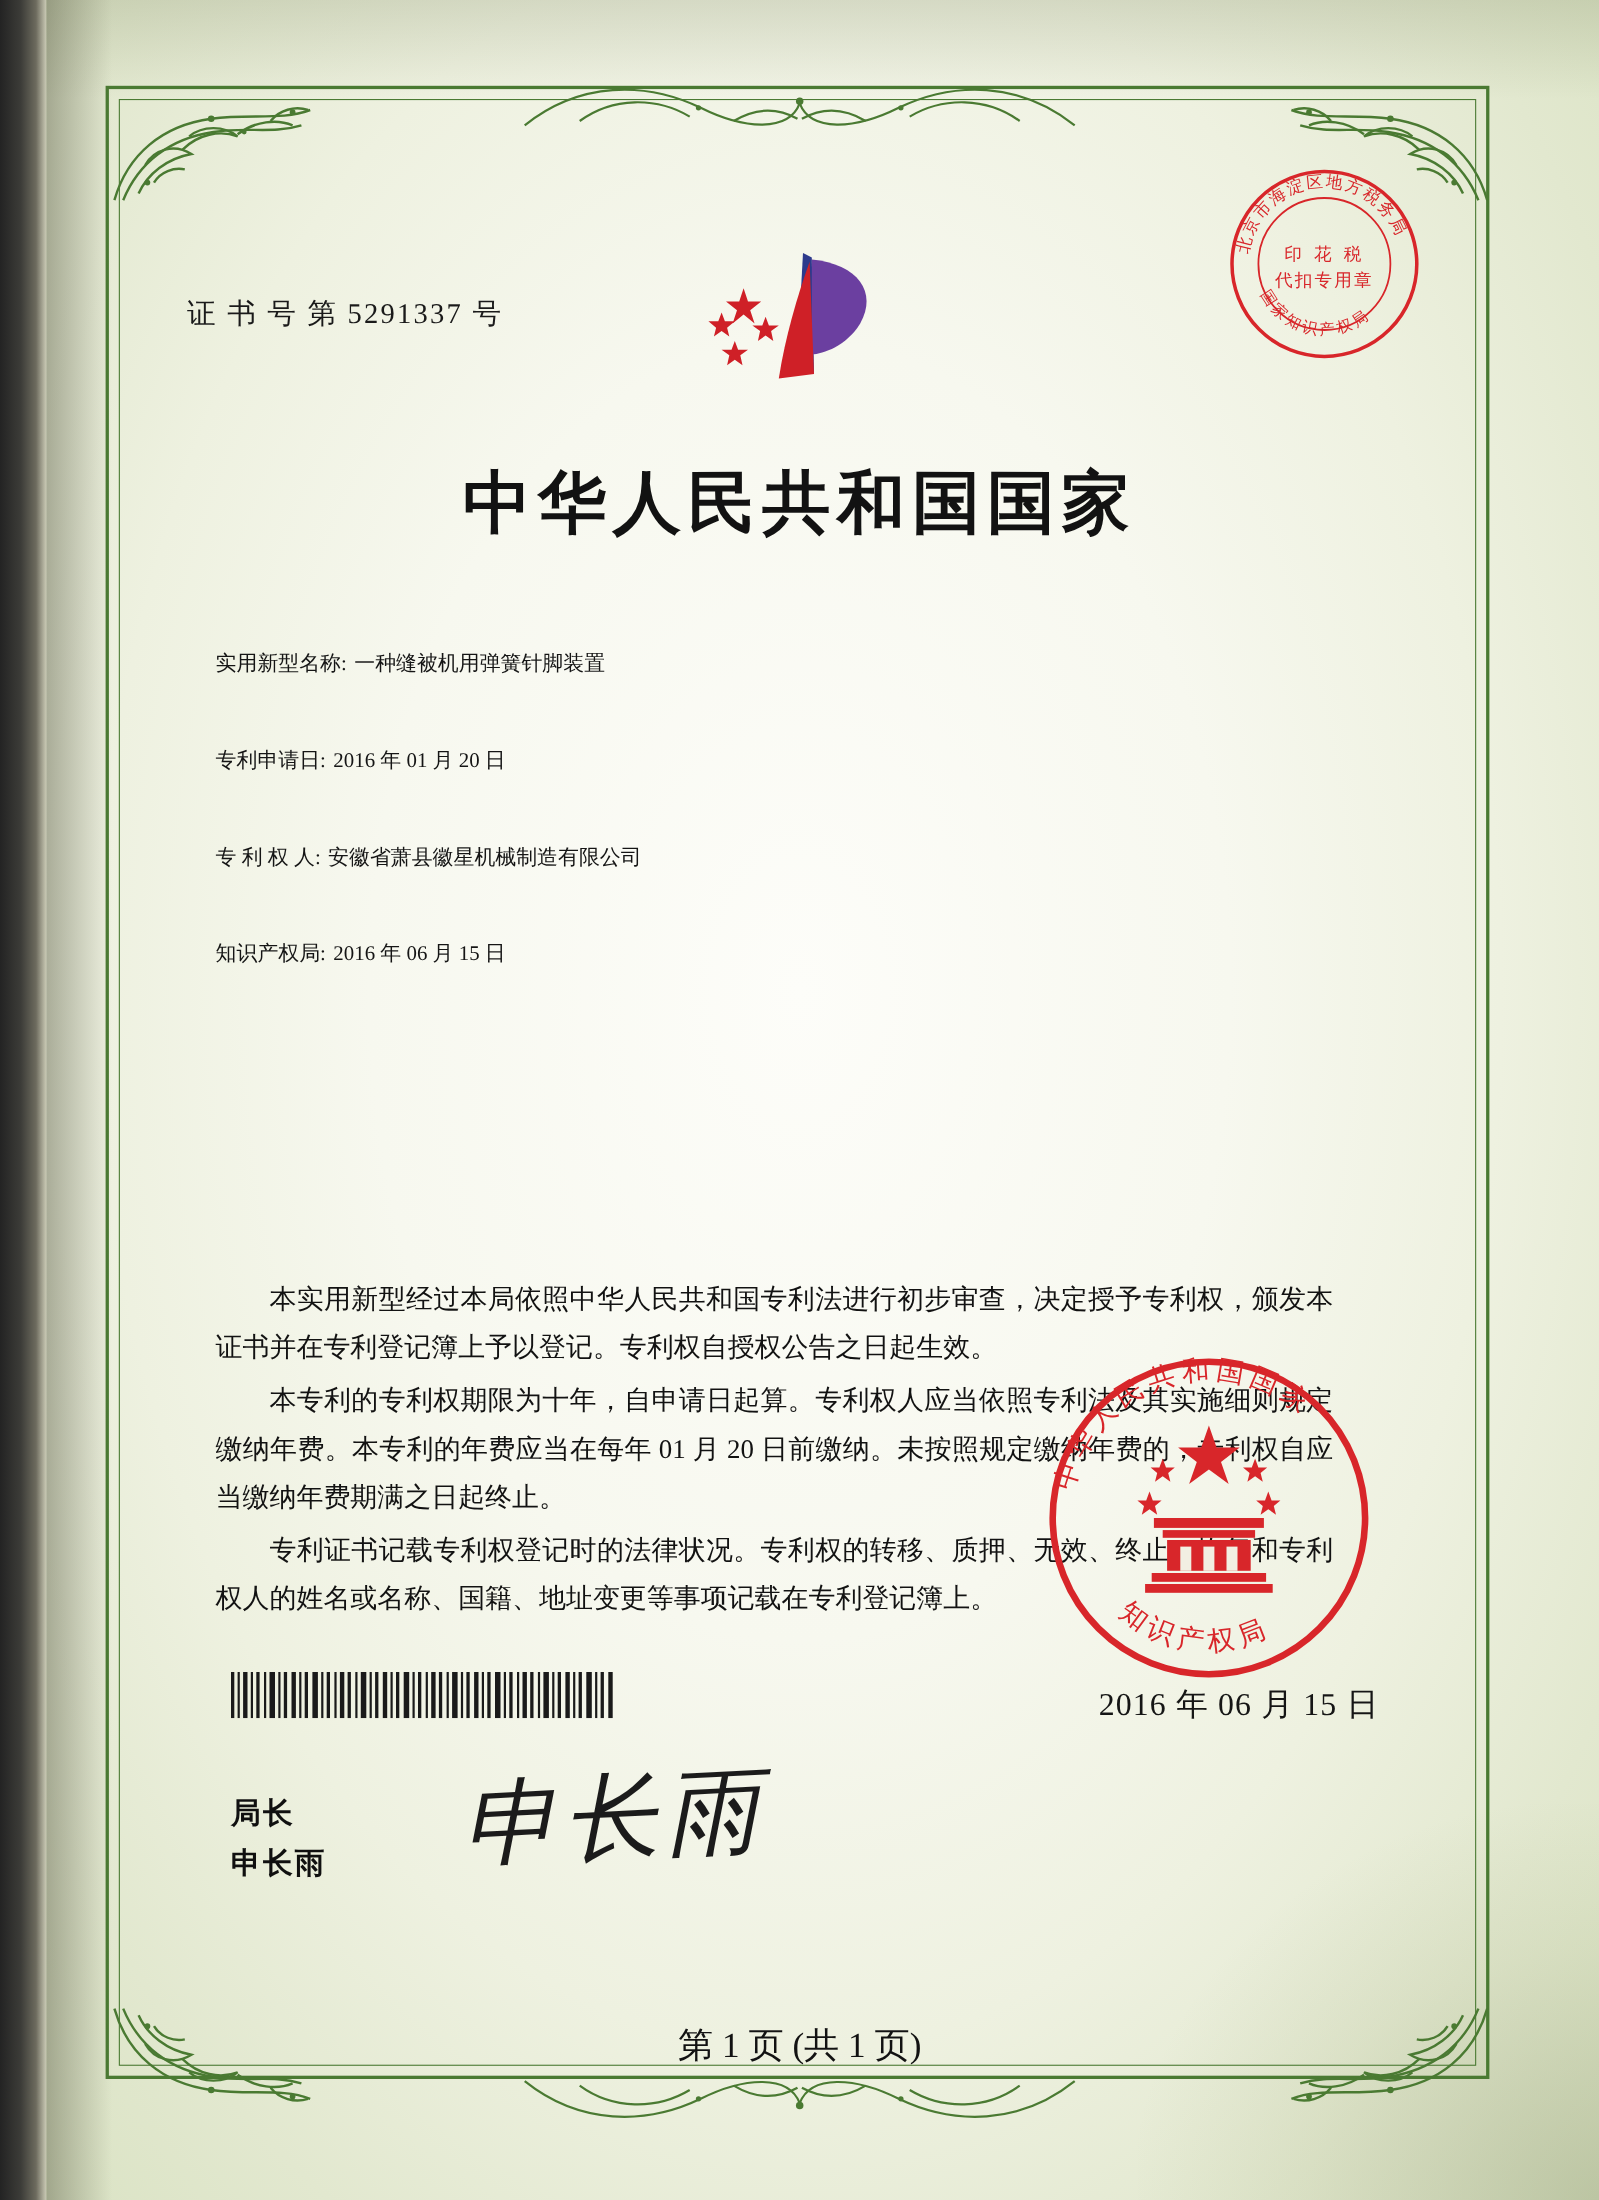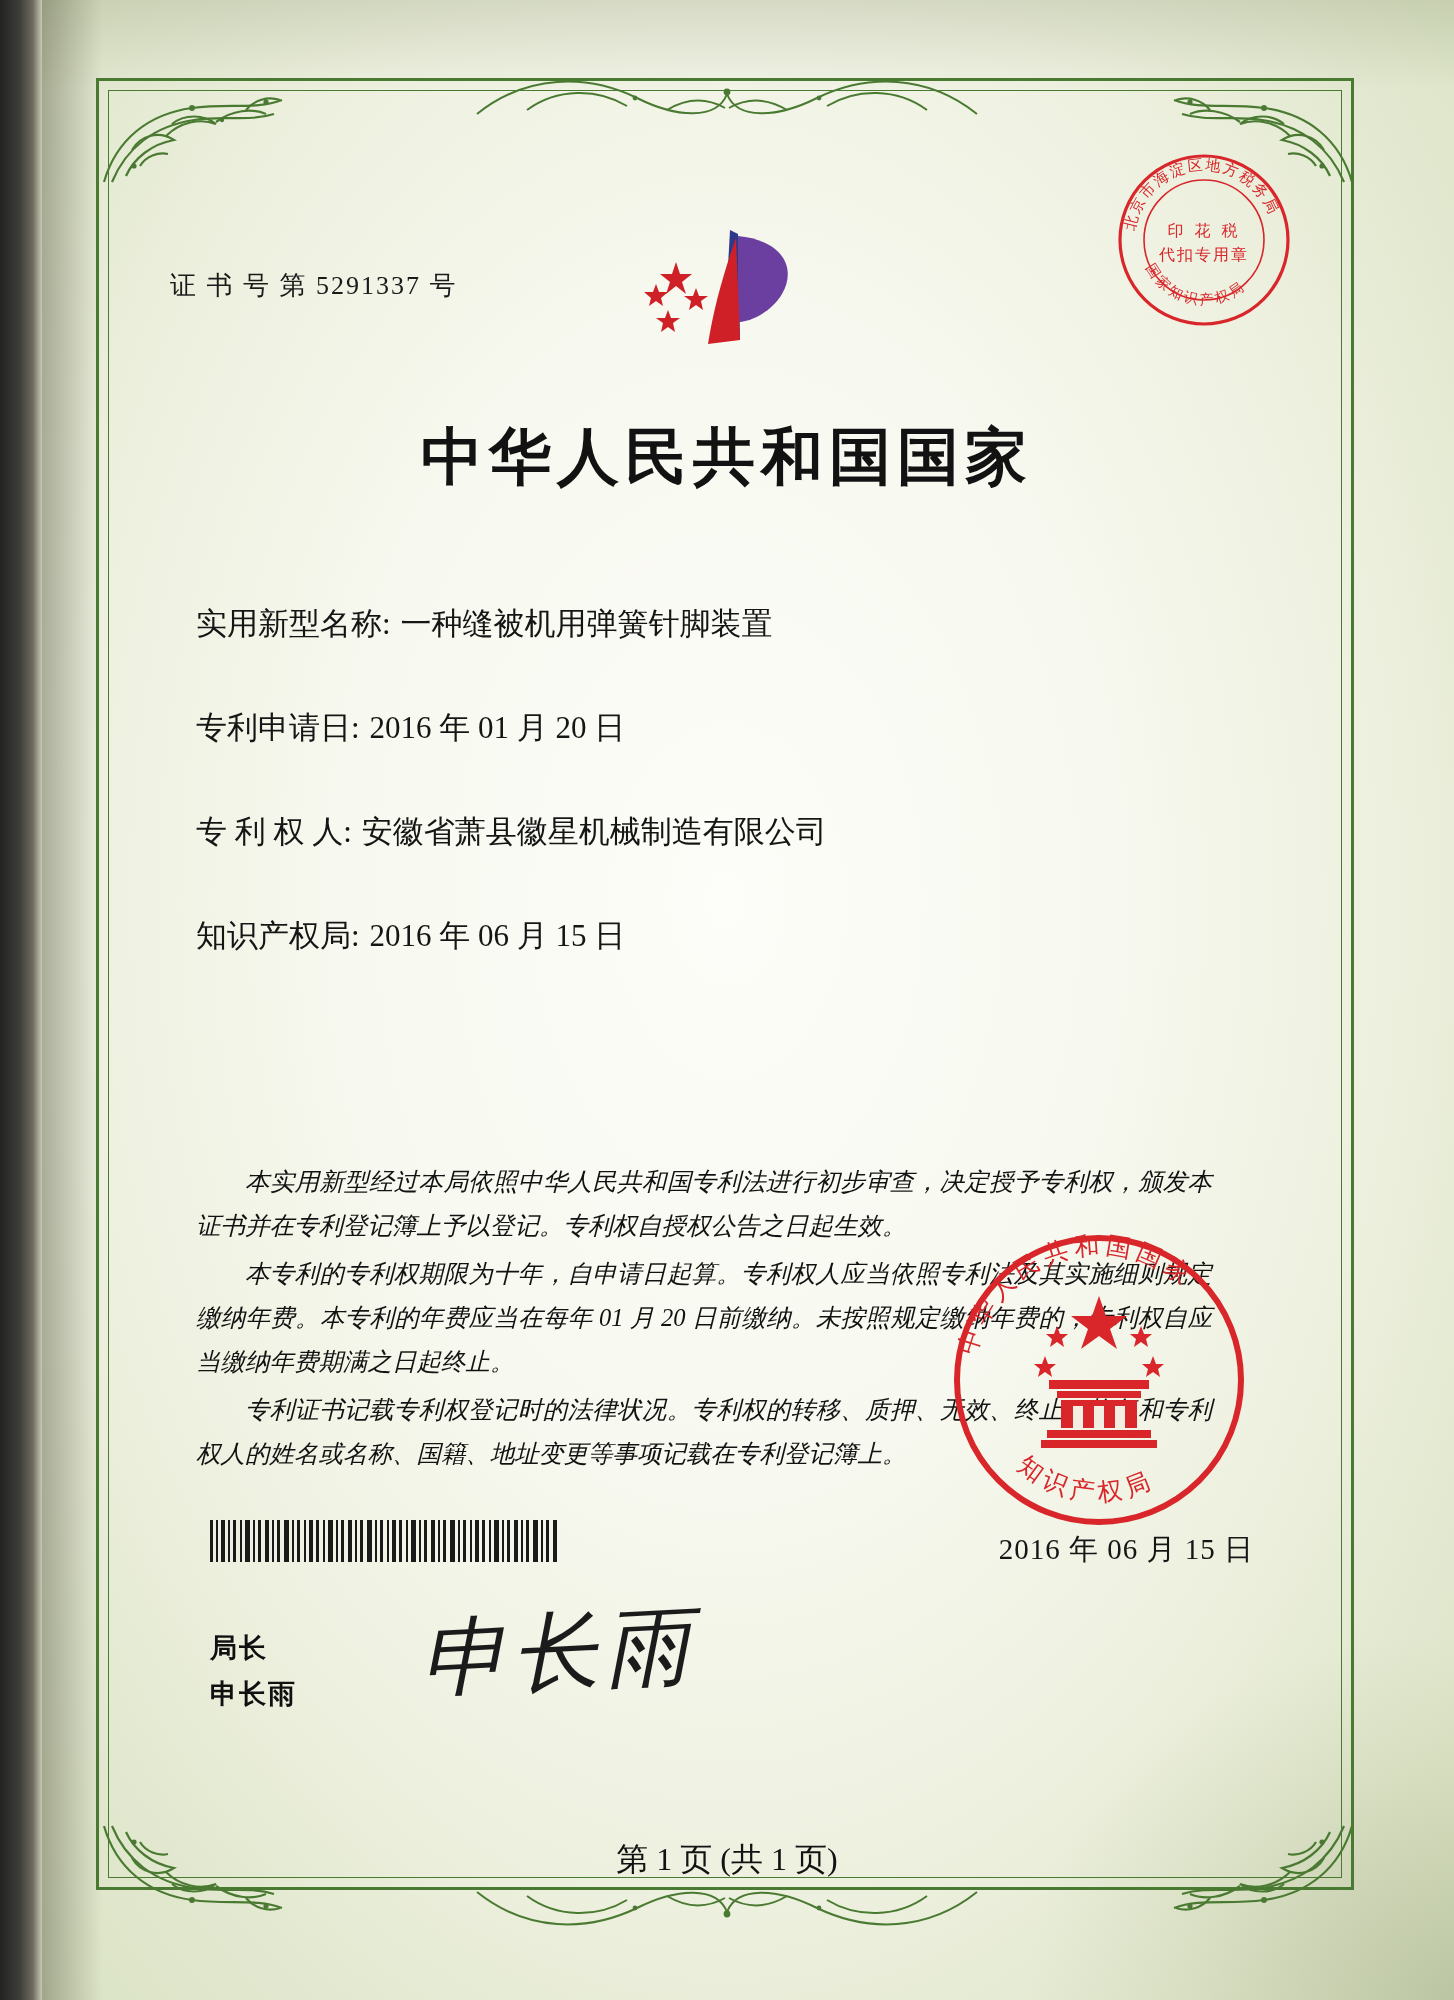--- a/index.html
+++ b/index.html
@@ -125,24 +125,24 @@
     font-family: "DejaVu Serif", "Liberation Serif", serif;
     font-size: 62px;
     font-weight: bold;
     letter-spacing: 6px;
     color: #121212;
     z-index: 12;
   }
 
   .fields {
     position: absolute;
-    left: 196px; top: 603px;
+    left: 196px; top: 590px;
     width: 1030px;
     z-index: 12;
-    font-size: 31px;
+    font-size: 19px;
     color: #151515;
   }
   .field-row {
     margin-bottom: 62px;
     white-space: nowrap;
   }
   .field-label {
     display: inline-block;
   }
   .field-value {
@@ -156,21 +156,20 @@
     width: 1020px;
     z-index: 12;
     font-size: 24.5px;
     line-height: 44px;
     color: #121212;
     text-align: justify;
   }
   .paragraphs p {
     margin: 0 4px 4px 0;
     text-indent: 2em;
-    font-style: italic;
   }
 
   
   .barcode {
     position: absolute;
     left: 210px; top: 1520px;
     width: 350px; height: 42px;
     z-index: 12;
   }
 

